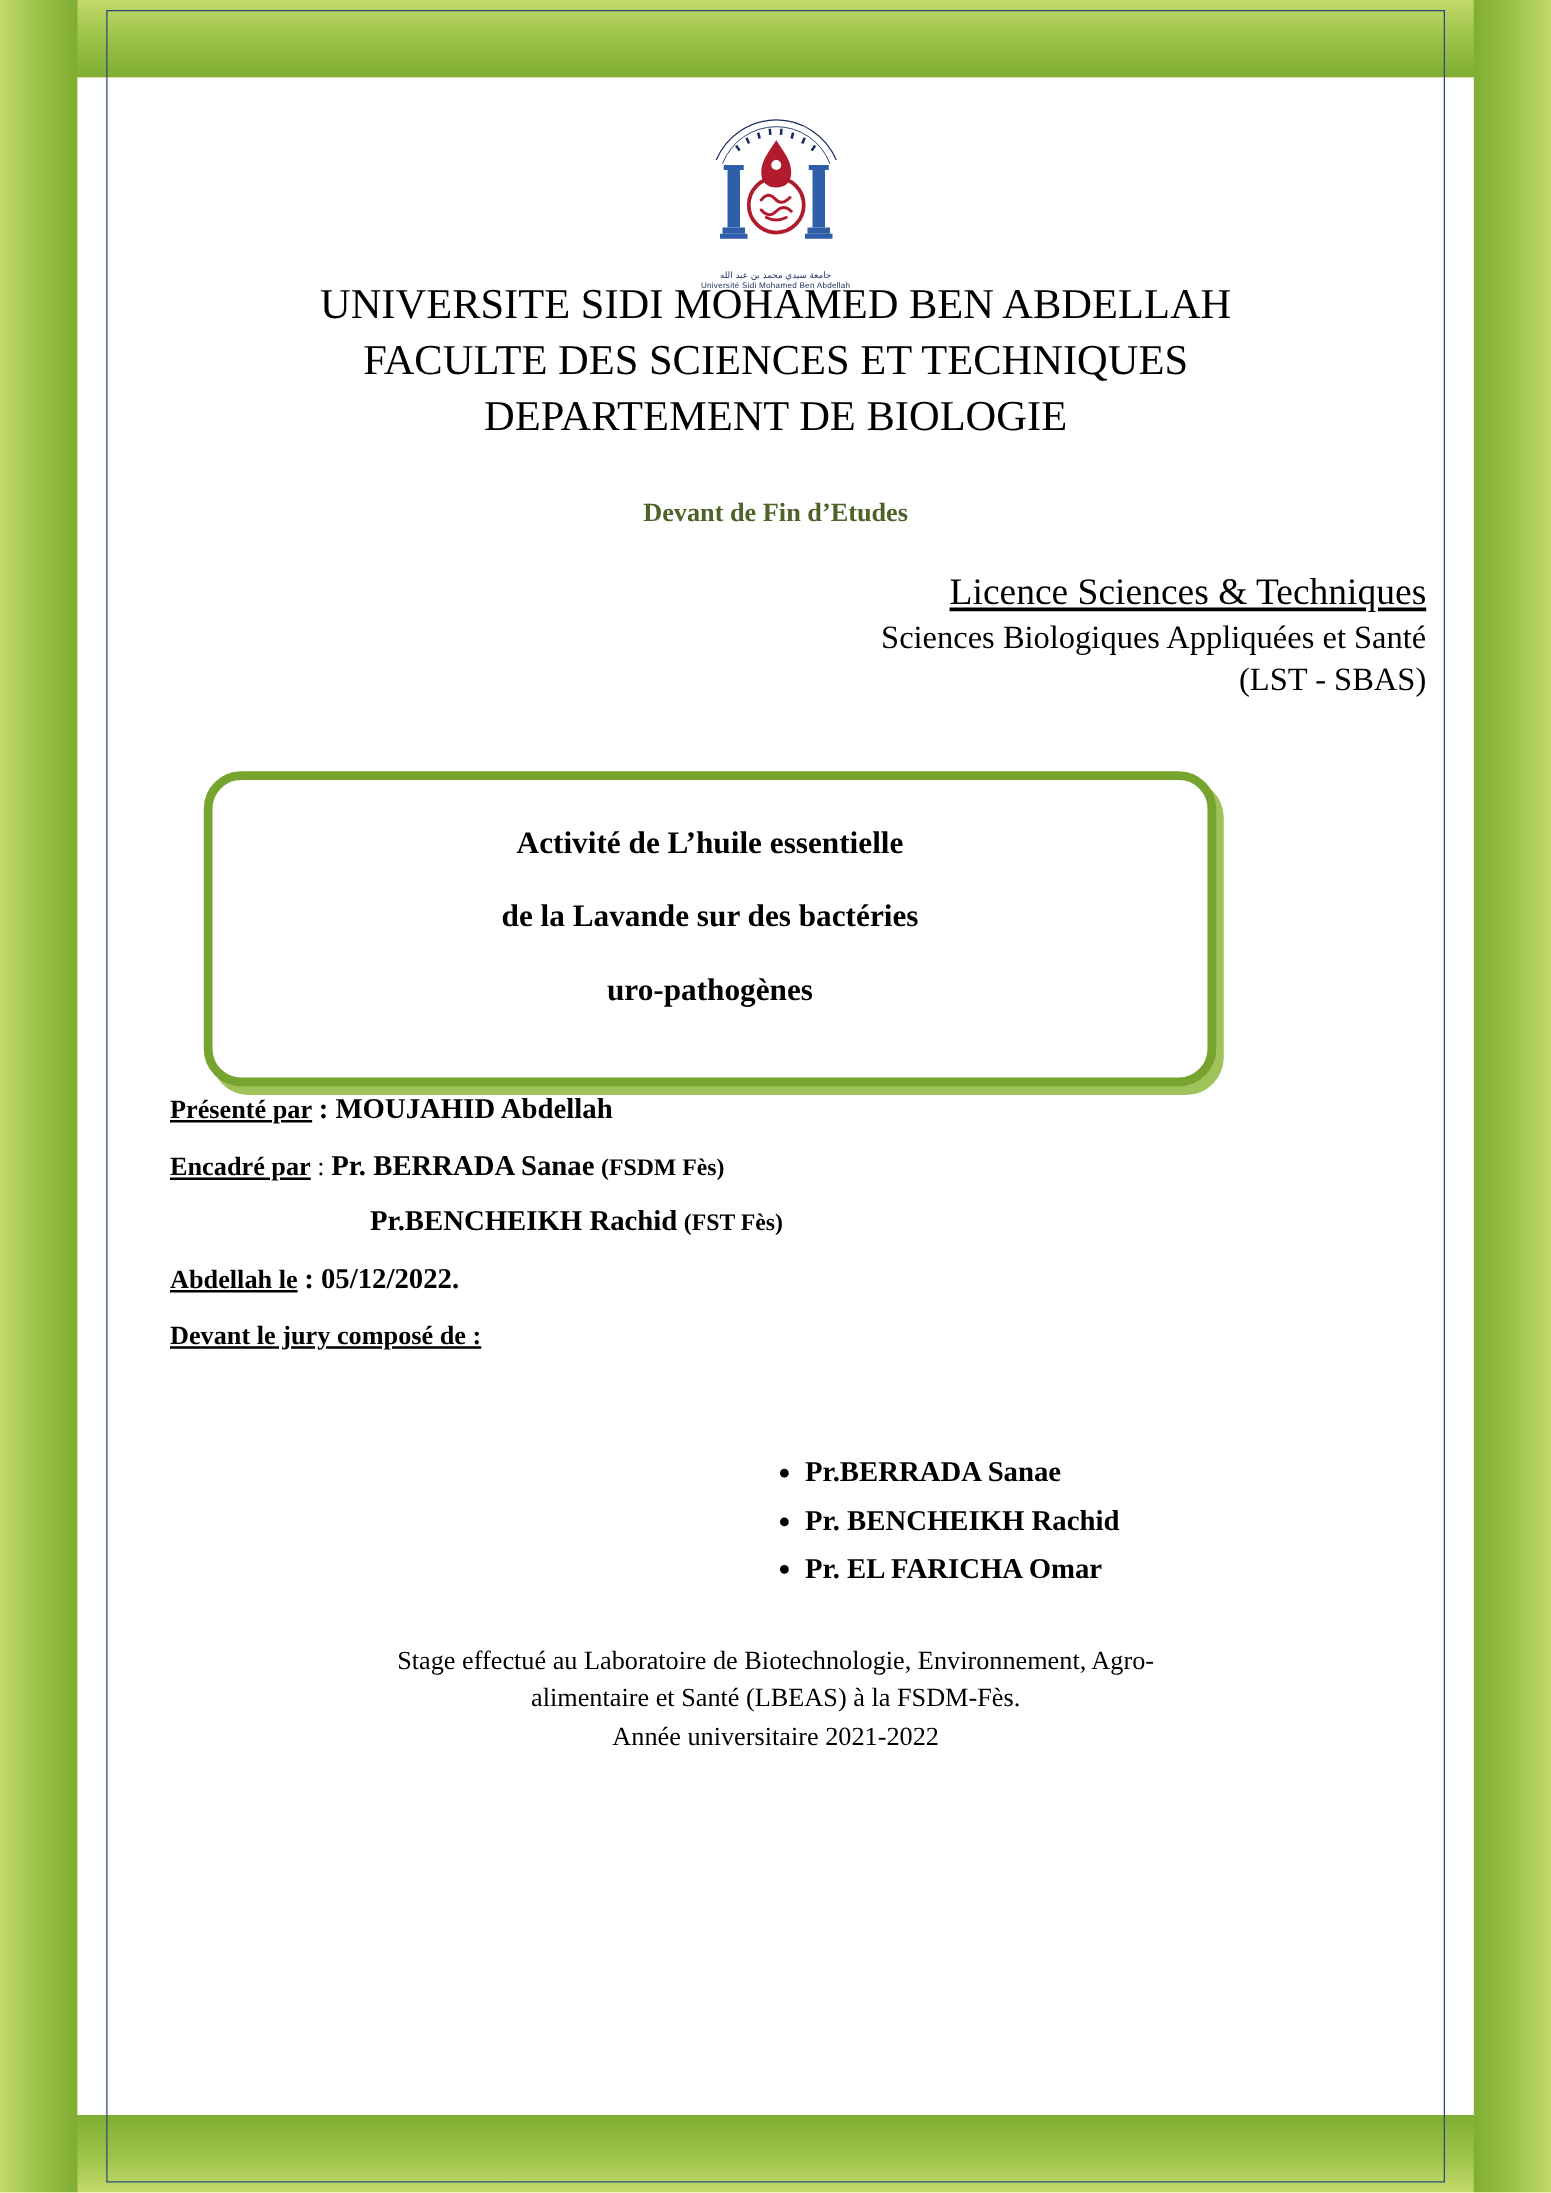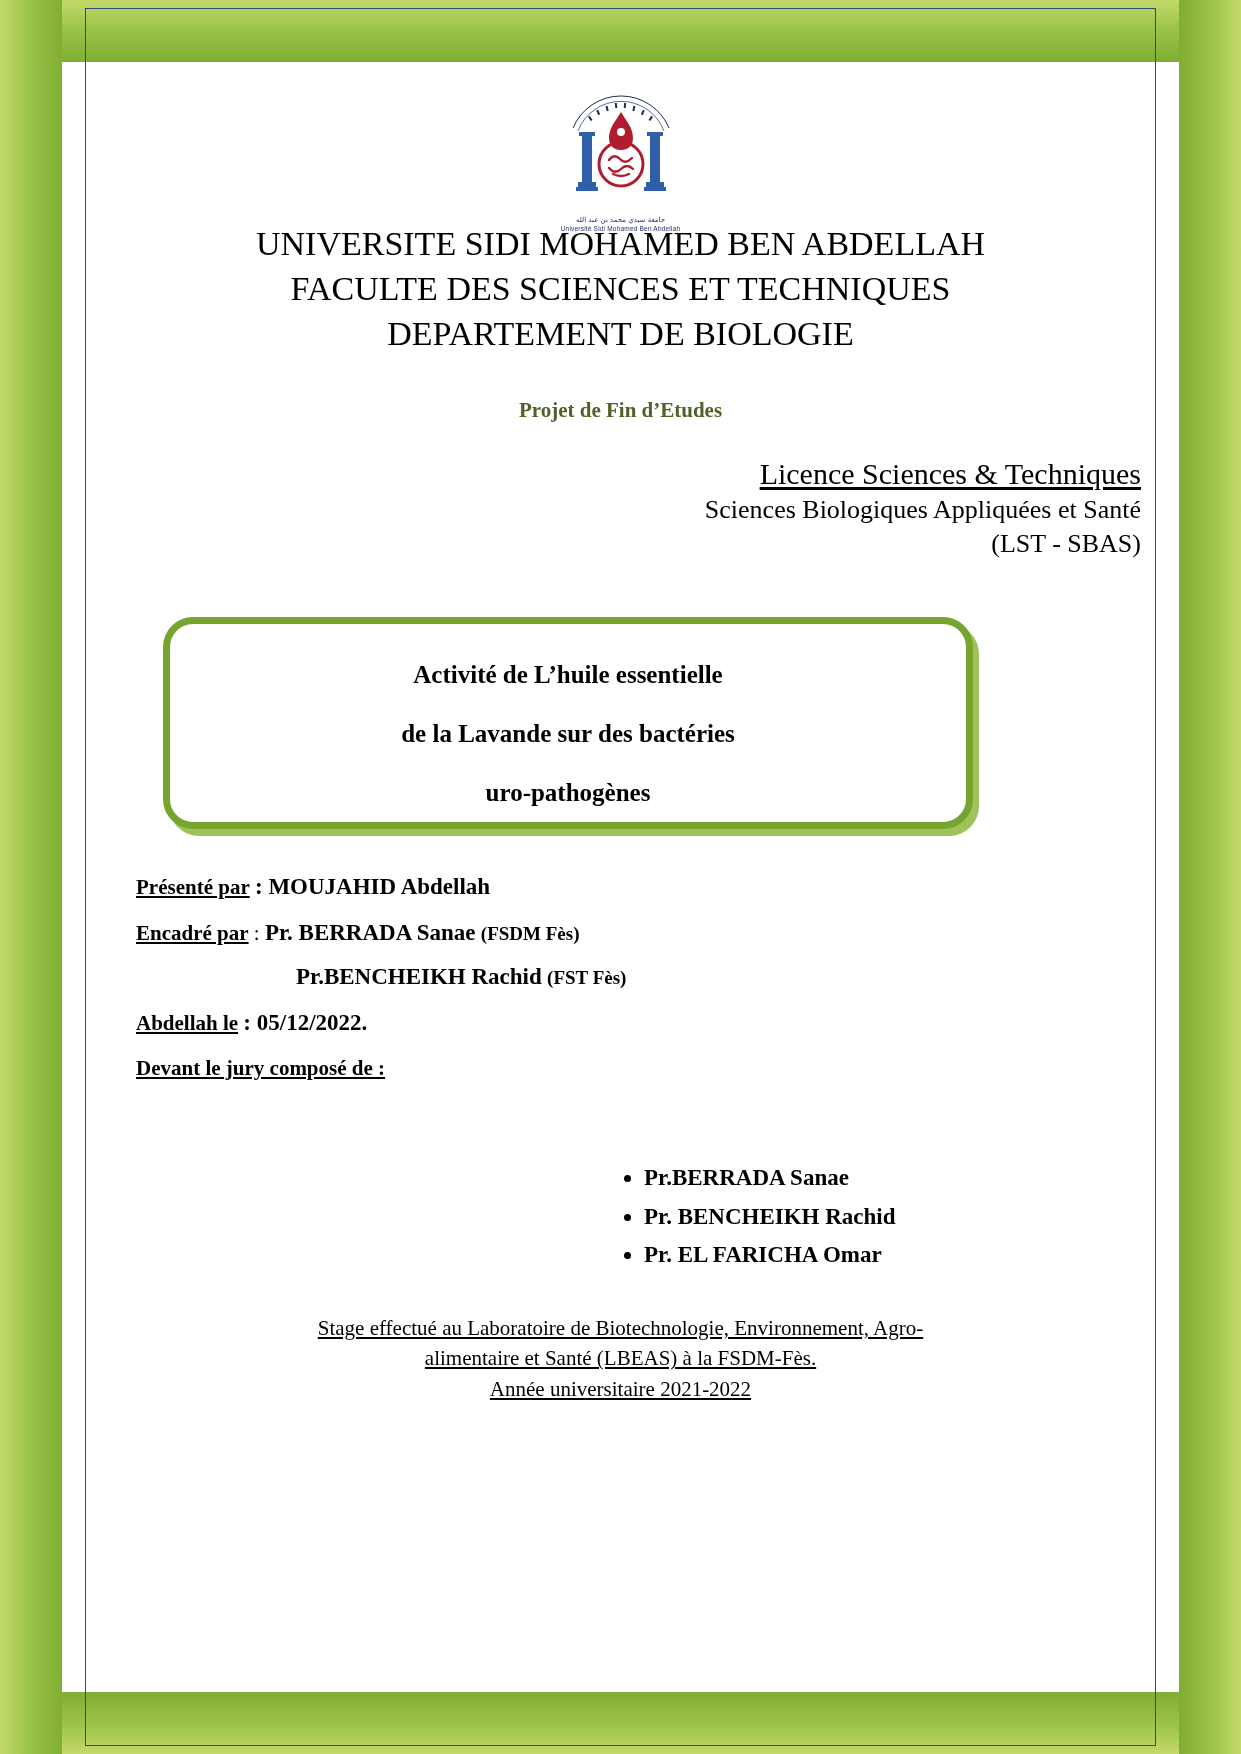--- a/index.html
+++ b/index.html
@@ -128,21 +128,21 @@
   }
   .degree-2 { font-size: 26px; }
   .degree-3 { font-size: 26px; }
 
   
   .title-box {
     position: absolute;
     left: 63px;
     top: 555px;
     width: 810px;
-    height: 212px;
+    height: 252px;
     border: 7px solid #76a42e;
     border-radius: 30px;
     background: #ffffff;
     box-shadow: 6px 7px 0 0 #9fc35a;
     box-sizing: border-box;
   }
   .title-box-inner {
     padding-top: 22px;
     text-align: center;
   }
@@ -195,21 +195,20 @@
   .footer-note {
     position: absolute;
     left: 0; right: 0;
     top: 1251px;
     text-align: center;
     font-size: 21px;
     line-height: 1.45;
     color: #000;
   }
   .footer-note span {
-    text-decoration: underline;
     text-underline-offset: 2px;
   }
 </style>
 </head>
 <body>
 
 <div class="page">
 
   <div class="band-top"></div>
   <div class="band-bottom"></div>
@@ -263,21 +262,21 @@
       <div class="logo-caption-ar">جامعة سيدي محمد بن عبد الله</div>
       <div class="logo-caption">Université Sidi Mohamed Ben Abdellah</div>
     </div>
 
     <div class="univ-block">
       <div class="univ-line">UNIVERSITE SIDI MOHAMED BEN ABDELLAH</div>
       <div class="univ-line">FACULTE DES SCIENCES ET TECHNIQUES</div>
       <div class="univ-line">DEPARTEMENT DE BIOLOGIE</div>
     </div>
 
-    <div class="pfe">Projet de Fin d’Etudes</div>
+    <div class="pfe">Devant de Fin d’Etudes</div>
 
     <div class="degree">
       <div class="degree-1">Licence Sciences &amp; Techniques</div>
       <div class="degree-2">Sciences Biologiques Appliquées et Santé</div>
       <div class="degree-3">(LST - SBAS)</div>
     </div>
 
     <div class="title-box">
       <div class="title-box-inner">
         <div class="title-line">Activité de L’huile essentielle</div>

